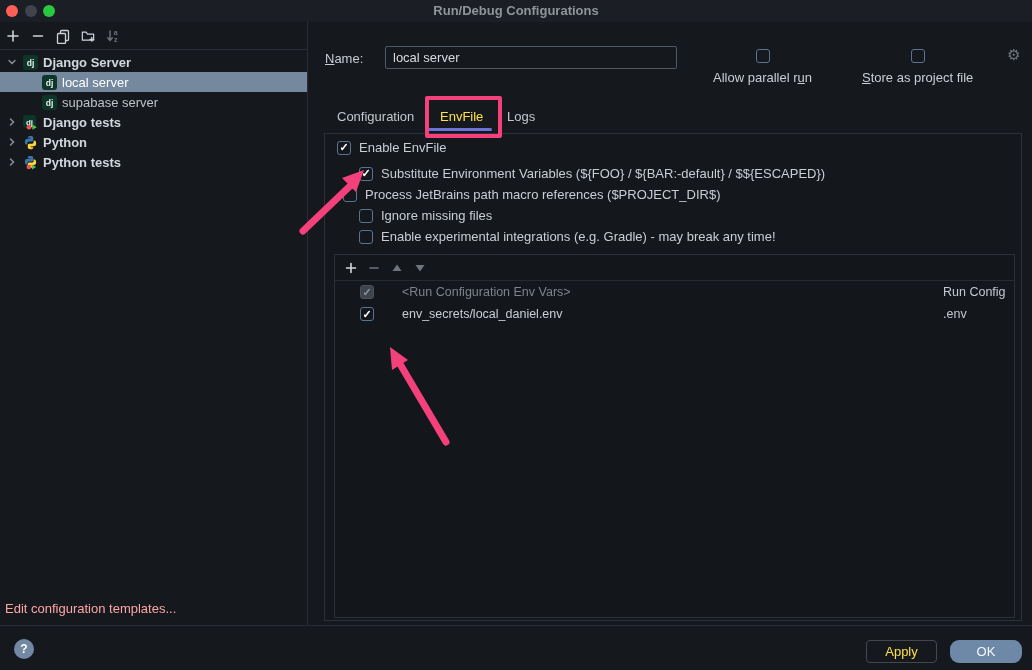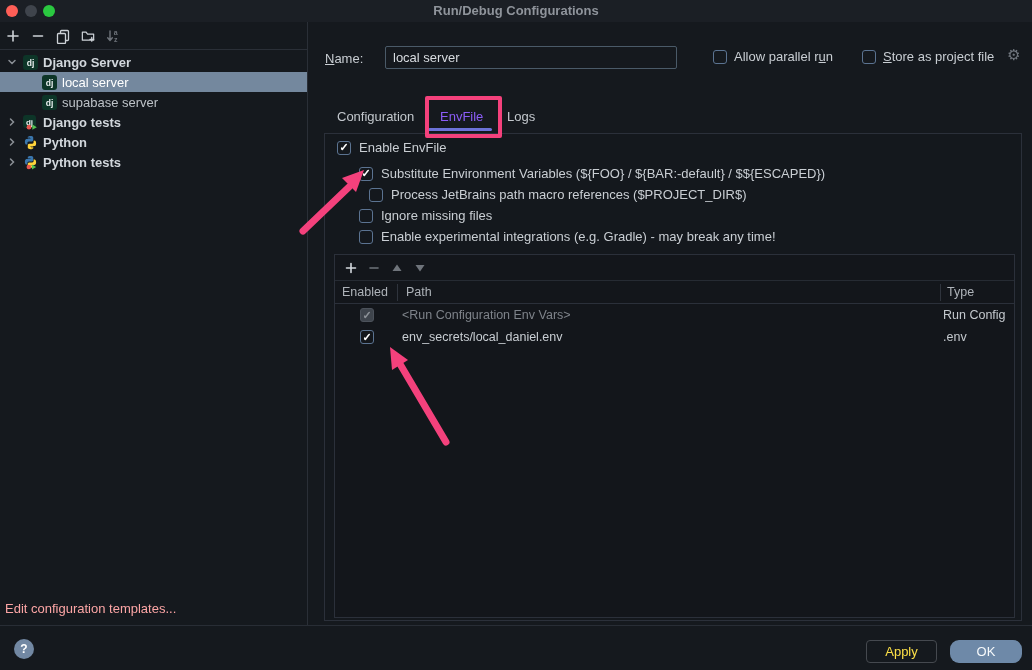--- a/index.html
+++ b/index.html
@@ -28,35 +28,35 @@
   .chev { width:14px; margin-left:5px; margin-right:4px; display:inline-flex; align-items:center; justify-content:center; }
   .tree-ico { width:15px; height:15px; margin-right:5px; flex:0 0 15px; }
   .edit-link { position:absolute; left:5px; top:579px; color:#fca5a5; cursor:pointer; }
   
   .main { position:absolute; left:308px; top:22px; width:724px; height:603px; }
   .name-label { position:absolute; left:17px; top:29px; color:#c6cbd0; }
   .name-label .u, .cblabel .u { text-decoration:underline; }
   .name-input { position:absolute; left:77px; top:24px; width:292px; height:23px;
     background:#15191e; border:1px solid #4a5a68; border-radius:2px; color:#d8dce0;
     font-family:"Liberation Sans",sans-serif; font-size:13px; padding:0 7px; outline:none; }
-  .hdr-check { position:absolute; display:flex; align-items:center; gap:7px; }
+  .hdr-check { position:absolute; display:flex; align-items:center; gap:7px;flex-direction:column; }
   .hdr-check.allow { left:405px; top:27px; }
   .hdr-check.store { left:554px; top:27px; }
   .gear { position:absolute; left:699px; top:24px; font-size:15px; color:#70767e; cursor:pointer; }
   
   .cb { width:14px; height:14px; border:1px solid #5b7391; border-radius:3px; background:transparent;
     display:inline-flex; align-items:center; justify-content:center; flex:0 0 14px; cursor:pointer; }
   .cb .mark { visibility:hidden; font-size:11px; font-weight:bold; color:#fff; line-height:1; }
   .cb.checked .mark { visibility:visible; }
   .cb.disabled { background:#3e444c; border-color:#4c525b; }
   .cb.disabled .mark { color:#8d9298; }
   .cblabel { color:#c9ced3; }
   
   .tab { position:absolute; top:87px; color:#c3c8cd; cursor:pointer; }
-  .tab.active { color:#8b5cf6;text-align:right; }
+  .tab.active { color:#fde047;text-align:right; }
   .tab-underline { position:absolute; left:120px; top:106px; width:64px; height:3px; border-radius:2px; }
   
   .panel-outer { position:absolute; left:16px; top:111px; width:698px; height:488px;
     border:1px solid #2b303a; background:#14181d; }
   .opt-row { position:absolute; display:flex; align-items:center; gap:8px; }
   
   .table-panel { position:absolute; left:9px; top:120px; width:681px; height:364px;
     border:1px solid #2b303a; background:#13161b; }
   .tbl-toolbar { height:26px; display:flex; align-items:center; padding-left:8px; gap:7px; border-bottom:1px solid #262b33; }
   .tbl-header { position:relative; height:23px; border-bottom:1px solid #2b303a; color:#aeb3b9; font-size:12.5px; }
@@ -236,21 +236,21 @@
           </span>
         <span class="cblabel">Enable EnvFile</span>
       </div>
 
       <div class="opt-row" style="left:34px; top:32px;">
         <span class="cb checked">
             <span class="mark">✓</span>
           </span>
         <span class="cblabel">Substitute Environment Variables (${FOO} / ${BAR:-default} / $${ESCAPED})</span>
       </div>
-      <div class="opt-row" style="left:44px; top:53px;">
+      <div class="opt-row" style="left:18px; top:53px;">
         <span class="cb">
             <span class="mark">✓</span>
           </span>
         <span class="cblabel">Process JetBrains path macro references ($PROJECT_DIR$)</span>
       </div>
       <div class="opt-row" style="left:34px; top:74px;">
         <span class="cb">
             <span class="mark">✓</span>
           </span>
         <span class="cblabel">Ignore missing files</span>
@@ -277,27 +277,20 @@
           <span class="tbico">
             <svg width="16" height="16" viewBox="0 0 16 16">
                 <path d="M8 4.5 12.5 11h-9z" fill="#6f747b"></path>
               </svg>
           </span>
           <span class="tbico">
             <svg width="16" height="16" viewBox="0 0 16 16">
                 <path d="M3.5 5h9L8 11.5z" fill="#6f747b"></path>
               </svg>
           </span>
-        </div>
-        <div class="tbl-header">
-          <span class="h" style="left:7px">Enabled</span>
-          <span class="col-div" style="left:62px"></span>
-          <span class="h" style="left:71px">Path</span>
-          <span class="col-div" style="left:605px"></span>
-          <span class="h" style="left:612px">Type</span>
         </div>
         <div class="tbl-row muted">
           <span class="cb checked disabled" id="r0cb">
               <span class="mark">✓</span>
             </span>
           <span class="path">&lt;Run Configuration Env Vars&gt;</span>
           <span class="rtype">Run Config</span>
         </div>
         <div class="tbl-row">
           <span class="cb checked">

